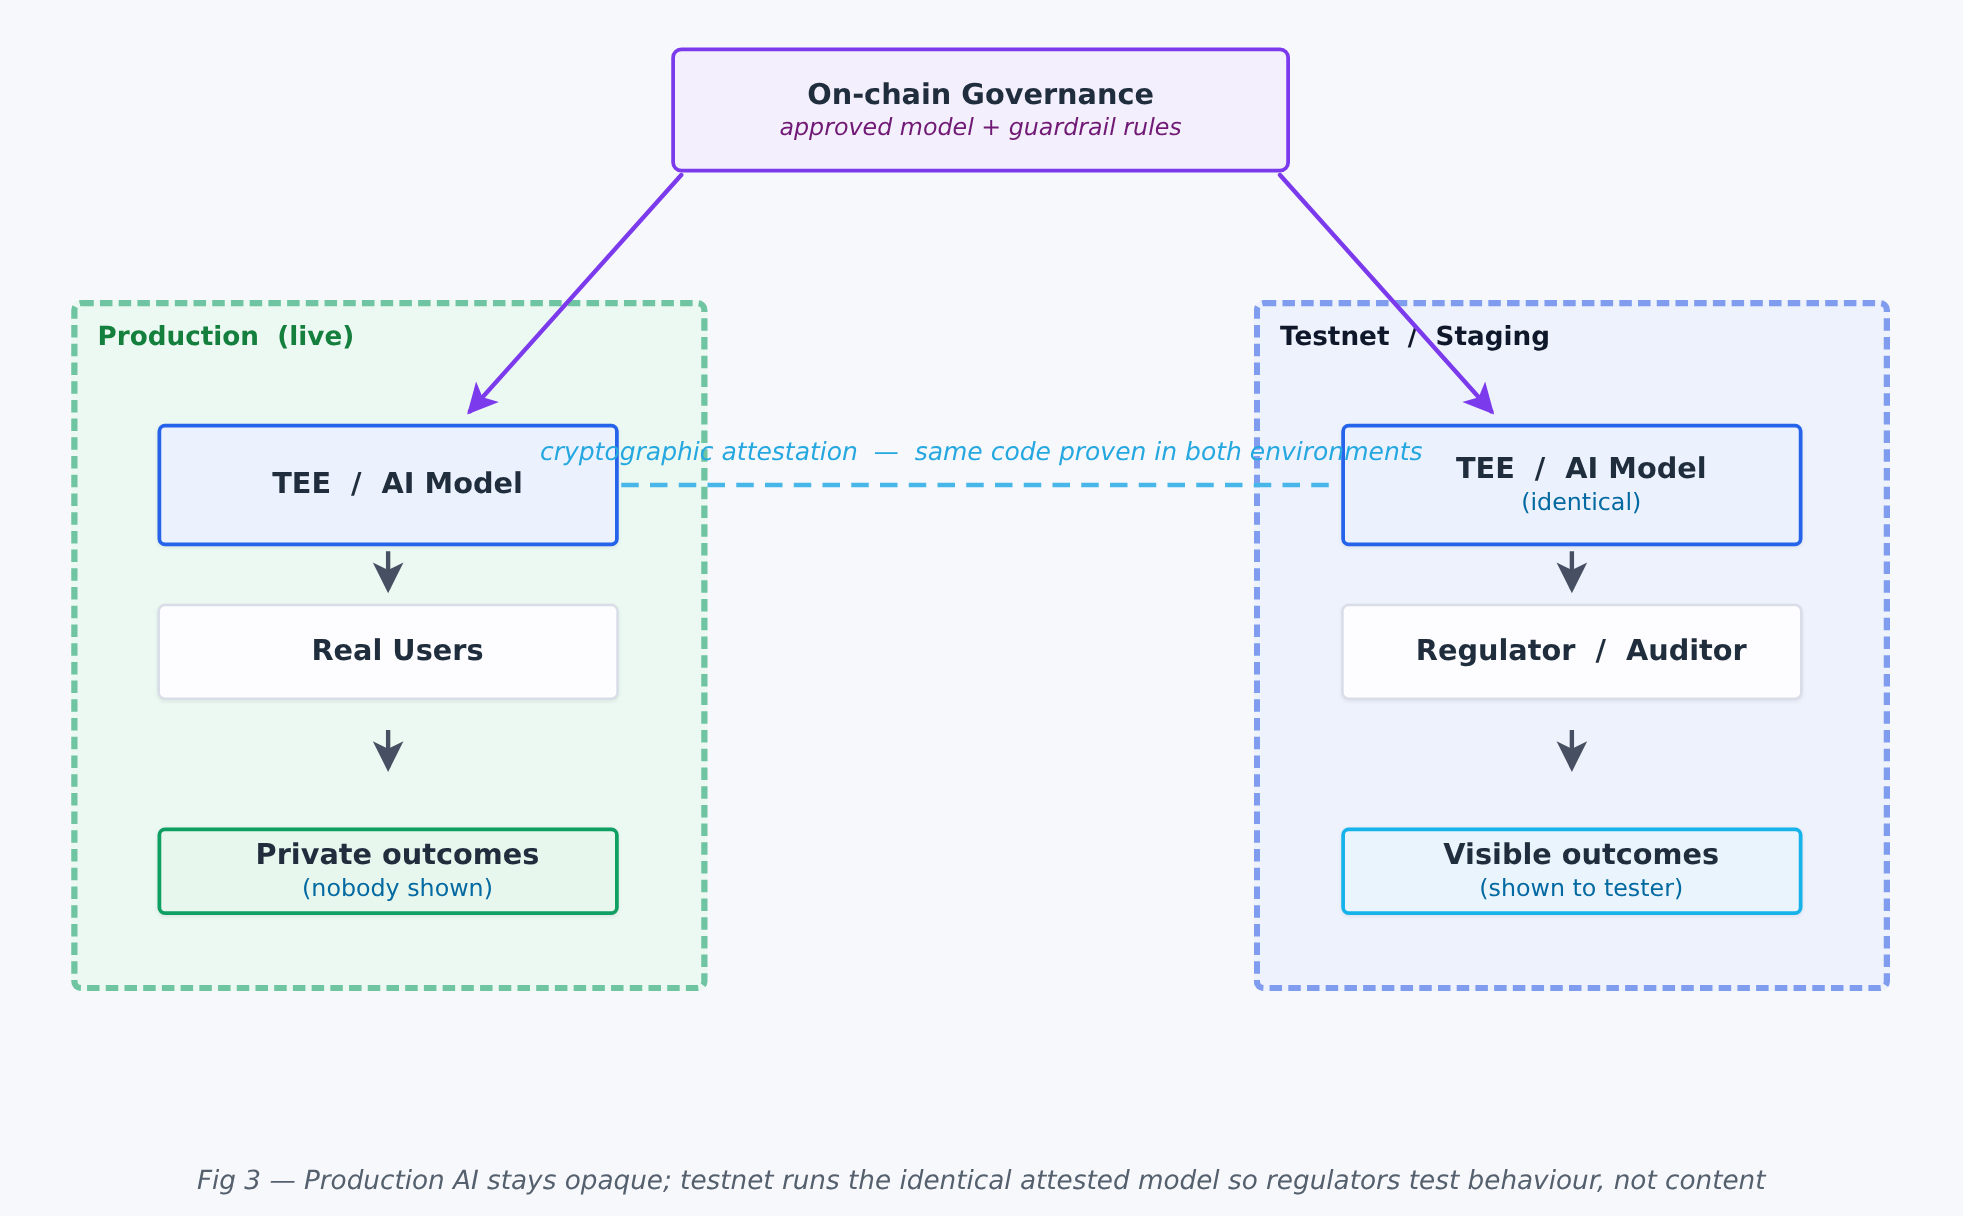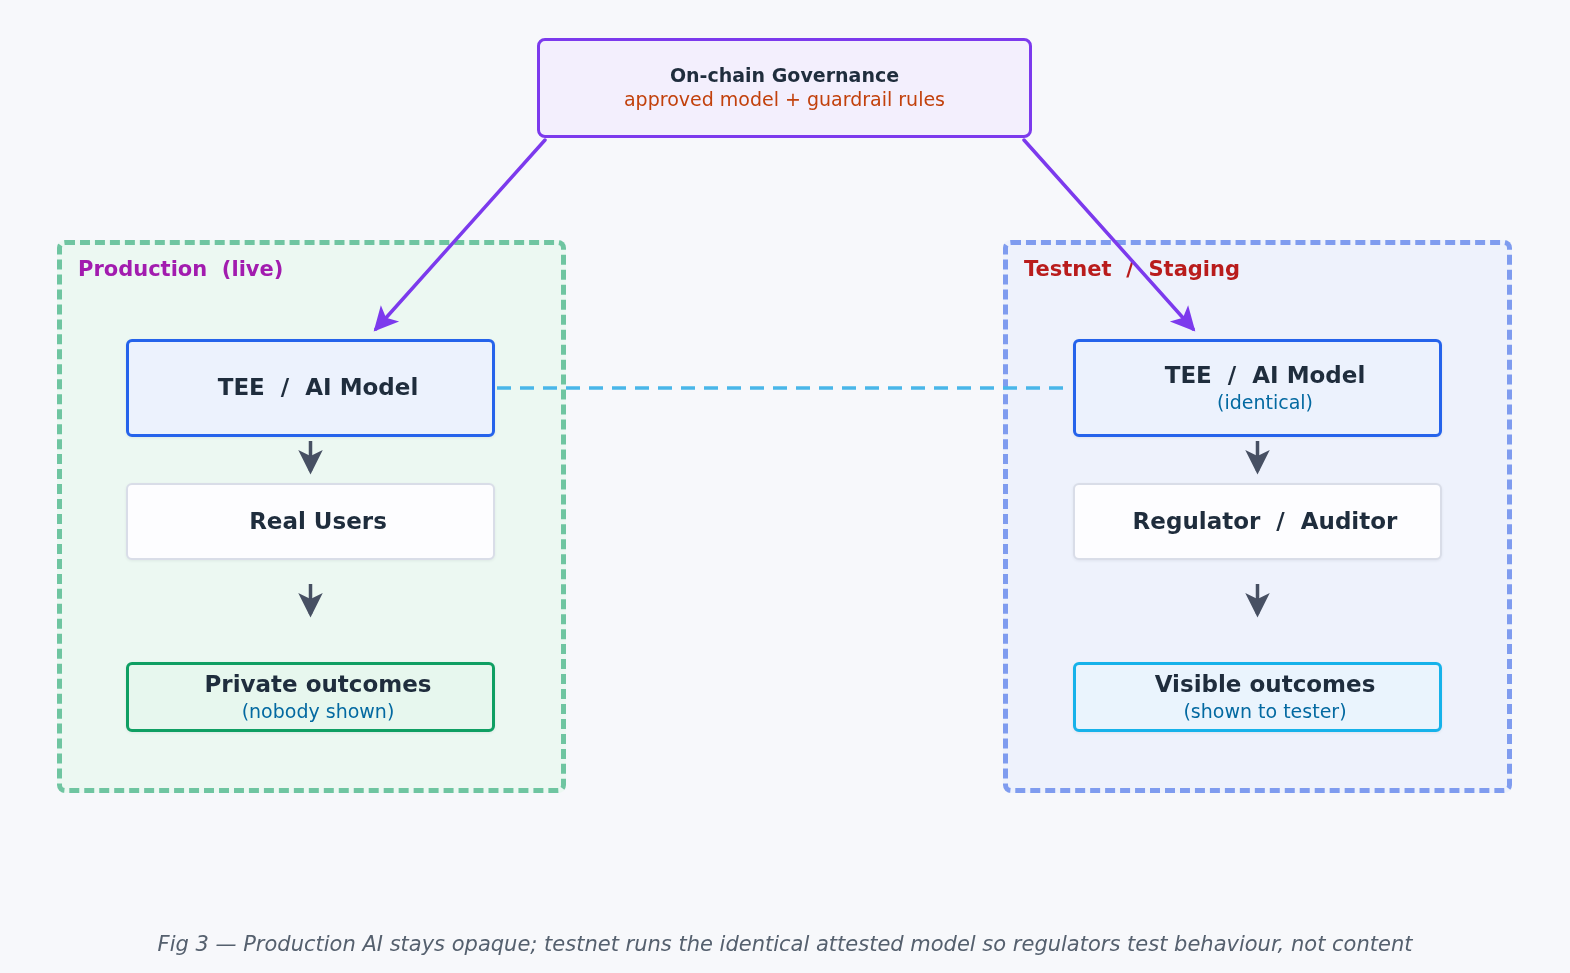--- a/index.html
+++ b/index.html
@@ -15,35 +15,35 @@
   }
   
   .gov-box{
     position:absolute;left:537px;top:38px;width:495px;height:100px;
     box-sizing:border-box;
     border:3px solid #7c3aed;border-radius:8px;
     background:#f3effd;
     display:flex;flex-direction:column;align-items:center;justify-content:center;
     z-index:3;
   }
-  .gov-title{font-size:19px;font-weight:bold;color:#1f2d3d;white-space:pre;line-height:1.25;}
-  .gov-sub{font-size:19px;color:#c2410c;white-space:pre;line-height:1.25;}
+  .gov-title{font-size:23px;font-weight:bold;color:#1f2d3d;white-space:pre;line-height:1.25;}
+  .gov-sub{font-size:19px;color:#701a75;white-space:pre;line-height:1.25;font-style:italic;}
   
   .panel{
     position:absolute;top:240px;width:509px;height:553px;
     box-sizing:border-box;border-radius:8px;z-index:1;
   }
   .panel-prod{left:57px;border:5px dashed #6fc5a1;background:#ecf8f2;}
   .panel-test{left:1003px;border:5px dashed #7f9cef;background:#eef2fc;}
   .panel-label{
     position:absolute;top:12px;left:16px;
     font-size:21px;font-weight:bold;white-space:pre;
   }
-  .panel-prod .panel-label{color:#a21caf;}
-  .panel-test .panel-label{color:#b91c1c;}
+  .panel-prod .panel-label{color:#15803d;}
+  .panel-test .panel-label{color:#0f172a;}
   
   .node{
     position:absolute;width:369px;
     box-sizing:border-box;border-radius:6px;
     display:flex;flex-direction:column;align-items:center;justify-content:center;
     gap:2px;z-index:3;
     box-shadow:0 1px 3px rgba(30,40,60,.07);
     padding-left:15px;
   }
   .col-left{left:126px;}
@@ -132,16 +132,17 @@
 
     <line x1="497" y1="388" x2="1071" y2="388" stroke="#49b6e9" stroke-width="3.5" stroke-dasharray="14 9"></line>
 
     <line x1="310.5" y1="441" x2="310.5" y2="471" stroke="#475063" stroke-width="3.5" marker-end="url(#arrow-dark)"></line>
     <line x1="310.5" y1="584" x2="310.5" y2="614" stroke="#475063" stroke-width="3.5" marker-end="url(#arrow-dark)"></line>
 
     <line x1="1257.5" y1="441" x2="1257.5" y2="471" stroke="#475063" stroke-width="3.5" marker-end="url(#arrow-dark)"></line>
     <line x1="1257.5" y1="584" x2="1257.5" y2="614" stroke="#475063" stroke-width="3.5" marker-end="url(#arrow-dark)"></line>
   </svg>
 
+  <div class="attestation-label">cryptographic attestation  —  same code proven in both environments</div>
 
   <div class="caption">Fig 3 — Production AI stays opaque; testnet runs the identical attested model so regulators test behaviour, not content</div>
 
 </div>
 
 </body></html>

